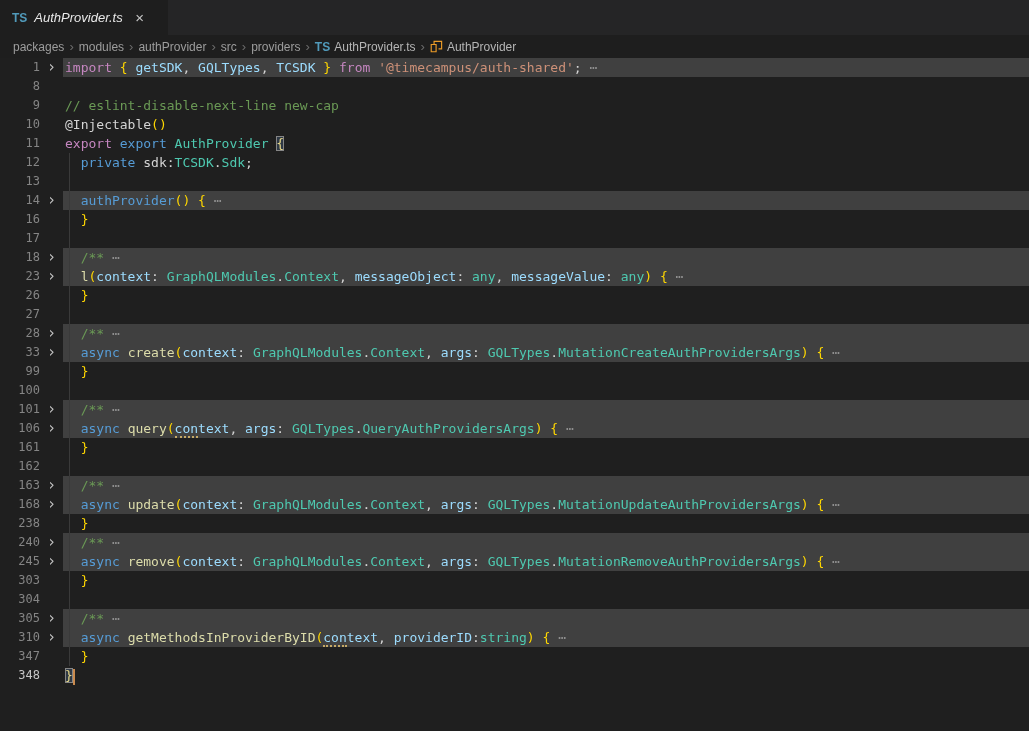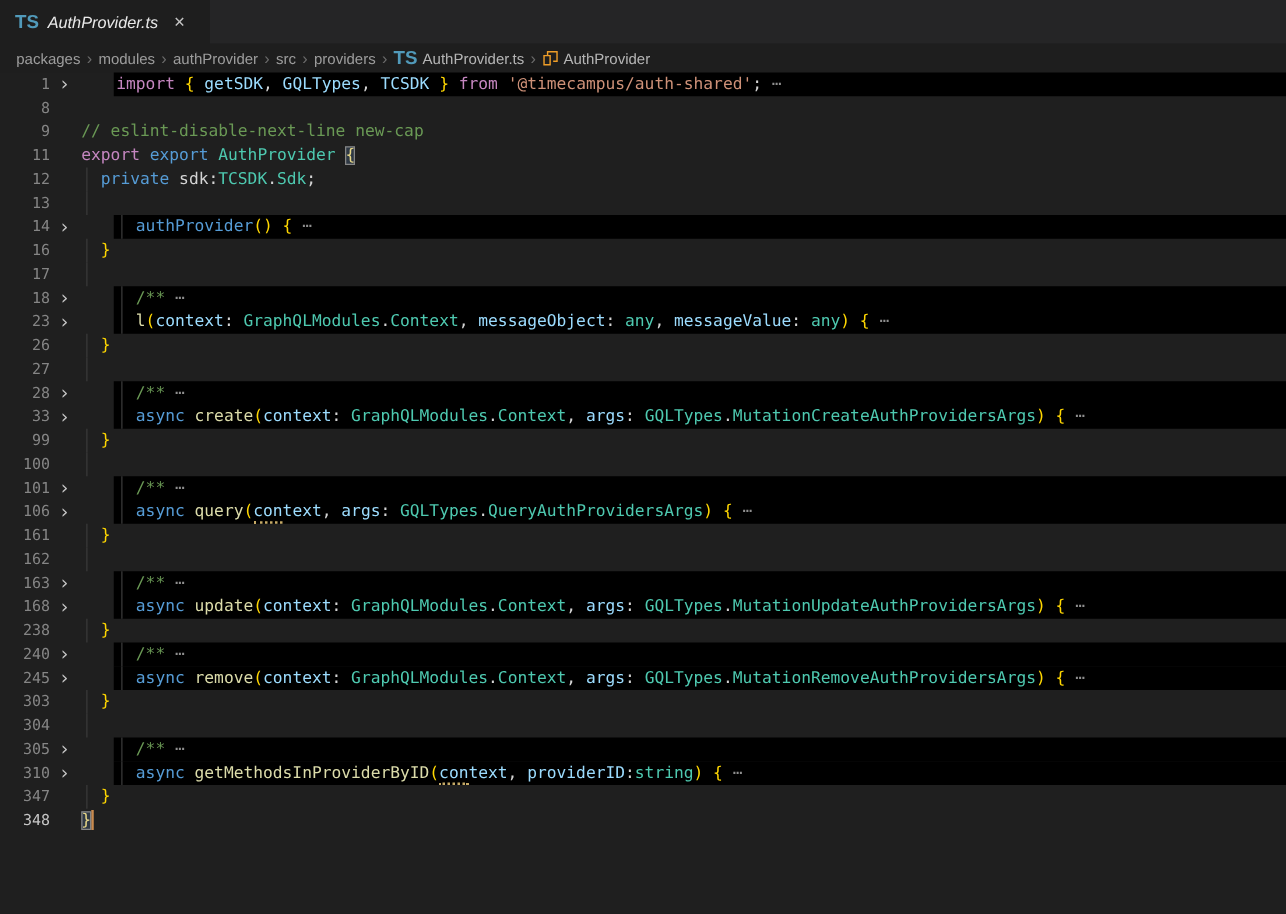--- a/index.html
+++ b/index.html
@@ -1,36 +1,36 @@
 <!DOCTYPE html>
 <html><head>
 <meta charset="utf-8">
 <style>
   html,body{margin:0;padding:0;background:#1f1f1f;}
   #app{position:relative;width:1029px;height:731px;background:#1f1f1f;overflow:hidden;
        font-family:"Liberation Sans",sans-serif;}
   
   .tabbar{height:35px;background:#252526;display:flex;align-items:stretch;}
   .tab{width:148px;background:#1e1e1e;display:flex;align-items:center;padding:0 8px 0 12px;gap:7px;cursor:pointer;}
-  .ts-badge{color:#519aba;font-weight:bold;font-size:15px;letter-spacing:0;flex:none;}
+  .ts-badge{color:#519aba;font-weight:bold;font-size:12px;letter-spacing:0;flex:none;}
   .tab-title{font-style:italic;font-size:13px;color:#e9e9e9;white-space:nowrap;}
   .tab-close{color:#c5c5c5;font-size:15px;width:20px;text-align:center;line-height:20px;border-radius:3px;}
   
   .breadcrumbs{height:23px;background:#1e1e1e;display:flex;align-items:center;padding-left:13px;font-size:12px;color:#9d9d9d;}
   .crumb{white-space:nowrap;cursor:pointer;}
   .crumb-file,.crumb-symbol{display:flex;align-items:center;gap:4px;color:#b5b5b5;}
   .bc-sep{color:#6b6b6b;margin:0 5px;font-size:13px;line-height:12px;}
   .class-icon{width:13px;height:13px;flex:none;}
   
   .editor{position:absolute;top:58px;left:0;right:0;bottom:0;background:#1f1f1f;}
   .row{display:flex;height:19px;line-height:19px;font-family:"DejaVu Sans Mono","Liberation Mono",monospace;font-size:13px;}
   .ln{width:40px;flex:none;text-align:right;color:#858585;font-size:12px;}
   .chev{width:23px;flex:none;text-align:center;color:#c5c5c5;font-size:15px;cursor:pointer;}
   .code{flex:1;white-space:pre;position:relative;padding-left:2px;}
-  .row.hl .code{background:#000000;margin-left:28px;}
+  .row.hl .code{background:#404040;}
   .row.g .code::before{content:'';position:absolute;left:6px;top:0;bottom:0;width:1px;background:#3a3a3a;}
   
   .tk-kw{color:#C586C0}.tk-k2{color:#569CD6}.tk-fn{color:#DCDCAA}.tk-vr{color:#9CDCFE}
   .tk-ty{color:#4EC9B0}.tk-st{color:#CE9178}.tk-cm{color:#6A9955}.tk-pl{color:#D4D4D4}
   .tk-br{color:#FFD700}.tk-el{color:#8f8f8f}
   .tk-bm{color:#e7d788;outline:1px solid #868686;outline-offset:-1px;background:rgba(90,130,180,.25);}
   .tk-vu{color:#9CDCFE;border-bottom:2px dotted #c5a966;}
   .row.active .ln{color:#c6c6c6;}
   .cursor{display:inline-block;width:2px;height:16px;background:#c98a4e;vertical-align:middle;}
 </style>
@@ -81,20 +81,25 @@
         <span class="ln">8</span>
         <span class="chev"></span>
         <span class="code"></span>
       </div>
       <div class="row">
         <span class="ln">9</span>
         <span class="chev"></span>
         <span class="code"><span class="tk-cm">// eslint-disable-next-line new-cap</span></span>
       </div>
       <div class="row">
+        <span class="ln">10</span>
+        <span class="chev"></span>
+        <span class="code"><span class="tk-pl">@Injectable</span><span class="tk-br">()</span></span>
+      </div>
+      <div class="row">
         <span class="ln">11</span>
         <span class="chev"></span>
         <span class="code"><span class="tk-kw">export </span><span class="tk-k2">export </span><span class="tk-ty">AuthProvider </span><span class="tk-bm">{</span></span>
       </div>
       <div class="row g">
         <span class="ln">12</span>
         <span class="chev"></span>
         <span class="code"><span class="tk-k2">  private </span><span class="tk-pl">sdk:</span><span class="tk-ty">TCSDK</span><span class="tk-pl">.</span><span class="tk-ty">Sdk</span><span class="tk-pl">;</span></span>
       </div>
       <div class="row g">

